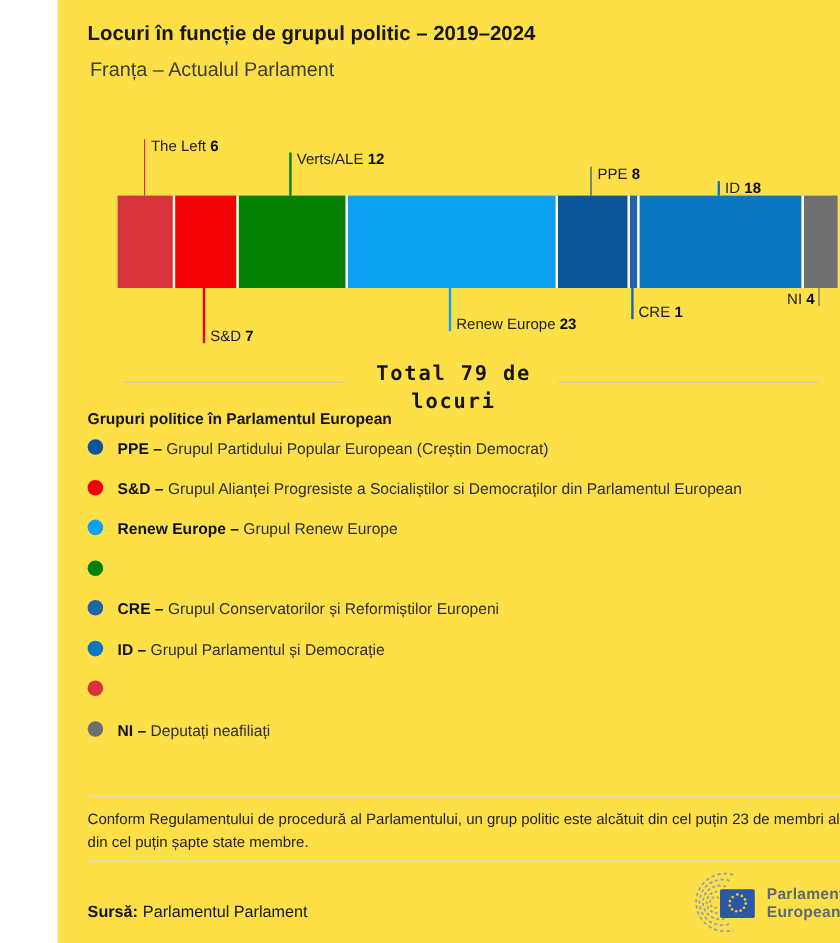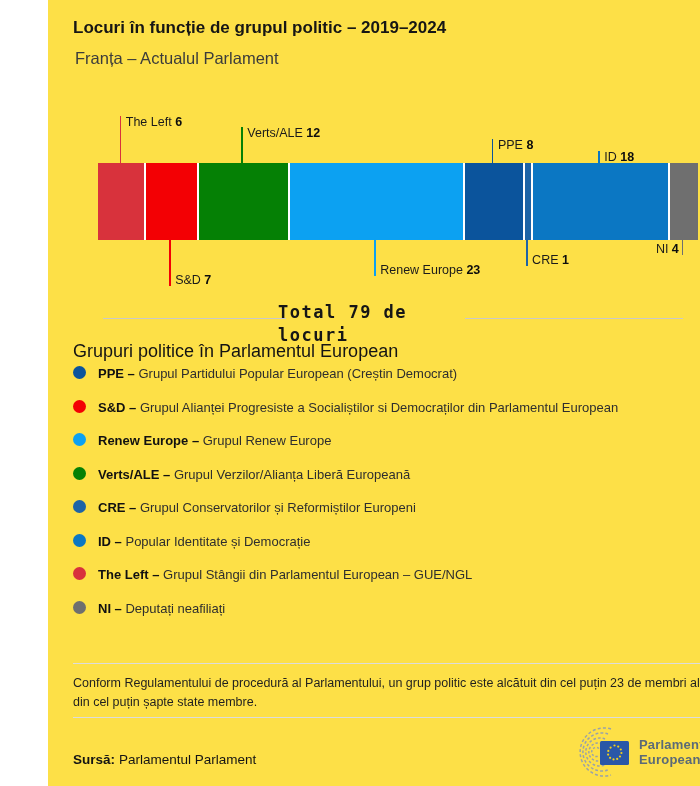--- a/index.html
+++ b/index.html
@@ -10,25 +10,25 @@
   .subtitle{position:absolute;left:27px;top:49px;font-size:16.5px;color:#3c3c3b;}
 
   .chart-area{position:absolute;left:50px;top:110px;width:600px;height:180px;}
   .bar{position:absolute;left:0;top:53px;width:100%;height:77px;}
   .seg{position:absolute;top:0;height:100%;box-sizing:border-box;}
   .callout-line{position:absolute;width:1.5px;}
   .callout-label{position:absolute;white-space:nowrap;font-size:12.5px;color:#1b1b1b;line-height:14px;}
   .callout-label b{color:#0d0d0d;}
 
   .total-divider{position:absolute;top:318px;height:1px;background:#c9c9c9;}
-  .total-label{position:absolute;left:230px;top:301px;width:200px;text-align:left;
+  .total-label{position:absolute;left:230px;top:301px;width:200px;text-align:center;
                font-family:"DejaVu Sans Mono",monospace;font-weight:bold;font-size:17px;
                letter-spacing:1.5px;line-height:23px;color:#161616;}
 
-  .legend-heading{position:absolute;left:25px;top:341px;font-size:18px;font-weight:normal;color:#141414;}
+  .legend-heading{position:absolute;left:25px;top:341px;font-size:13px;font-weight:bold;color:#141414;}
   .legend-list{position:absolute;left:25px;top:366px;width:660px;}
   .legend-row{display:flex;align-items:flex-start;height:33.5px;}
   .legend-dot{width:13px;height:13px;border-radius:50%;flex:0 0 13px;margin-right:12px;}
   .legend-text{font-size:13px;color:#2e2e2e;line-height:16px;}
   .legend-text b{color:#111;}
 
   .rule{position:absolute;left:25px;width:650px;height:1px;background:#dcdcdc;}
   .footnote{position:absolute;left:25px;top:674px;width:658px;font-size:12.5px;line-height:19px;color:#1f1f1f;}
 
   .source{position:absolute;left:25px;top:752px;font-size:13.5px;color:#141414;}
@@ -91,33 +91,31 @@
       <div class="legend-row">
         <span class="legend-dot" style="background: rgb(243, 0, 4);"></span>
         <span class="legend-text"><b>S&amp;D – </b><span>Grupul Alianței Progresiste a Socialiștilor si Democraților din Parlamentul European</span></span>
       </div>
       <div class="legend-row">
         <span class="legend-dot" style="background: rgb(12, 161, 242);"></span>
         <span class="legend-text"><b>Renew Europe – </b><span>Grupul Renew Europe</span></span>
       </div>
       <div class="legend-row">
         <span class="legend-dot" style="background: rgb(5, 128, 5);"></span>
-        <span class="legend-text"><b>Verts/ALE – </b><span>Grupul Verzilor/Alianța Liberă Europeană</span></span>
       </div>
       <div class="legend-row">
         <span class="legend-dot" style="background: rgb(30, 100, 166);"></span>
         <span class="legend-text"><b>CRE – </b><span>Grupul Conservatorilor și Reformiștilor Europeni</span></span>
       </div>
       <div class="legend-row">
         <span class="legend-dot" style="background: rgb(11, 119, 195);"></span>
-        <span class="legend-text"><b>ID – </b><span>Popular Identitate și Democrație</span></span>
+        <span class="legend-text"><b>ID – </b><span>Grupul Parlamentul și Democrație</span></span>
       </div>
       <div class="legend-row">
         <span class="legend-dot" style="background: rgb(216, 50, 60);"></span>
-        <span class="legend-text"><b>The Left – </b><span>Grupul Stângii din Parlamentul European – GUE/NGL</span></span>
       </div>
       <div class="legend-row">
         <span class="legend-dot" style="background: rgb(111, 111, 111);"></span>
         <span class="legend-text"><b>NI – </b><span>Deputați neafiliați</span></span>
       </div>
     </div>
 
   <div class="rule" style="top:663px;"></div>
   <div class="footnote">Conform Regulamentului de procedură al Parlamentului, un grup politic este alcătuit din cel puțin 23 de membri aleși din cel puțin șapte state membre.</div>
   <div class="rule" style="top:717px;"></div>

